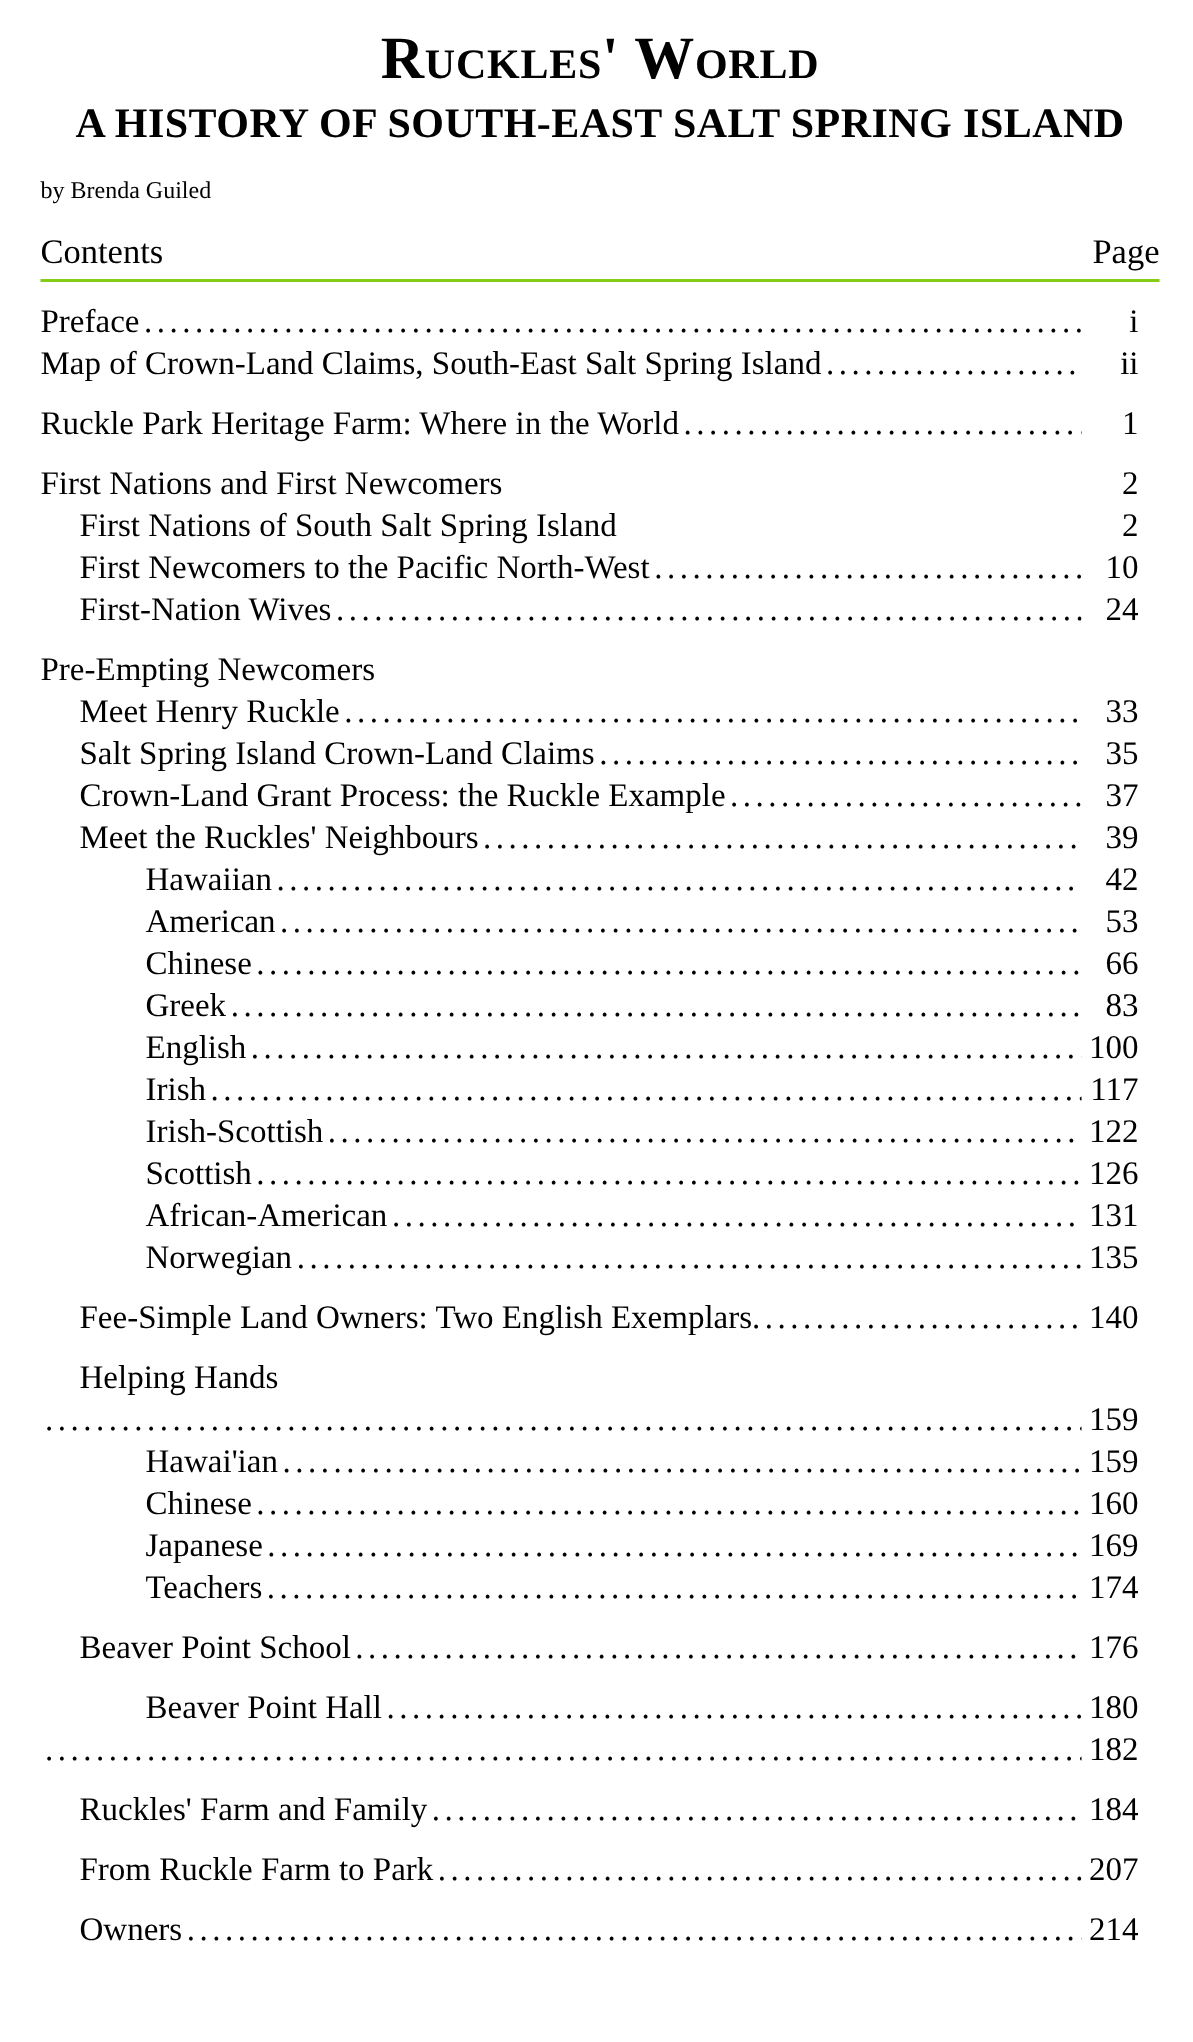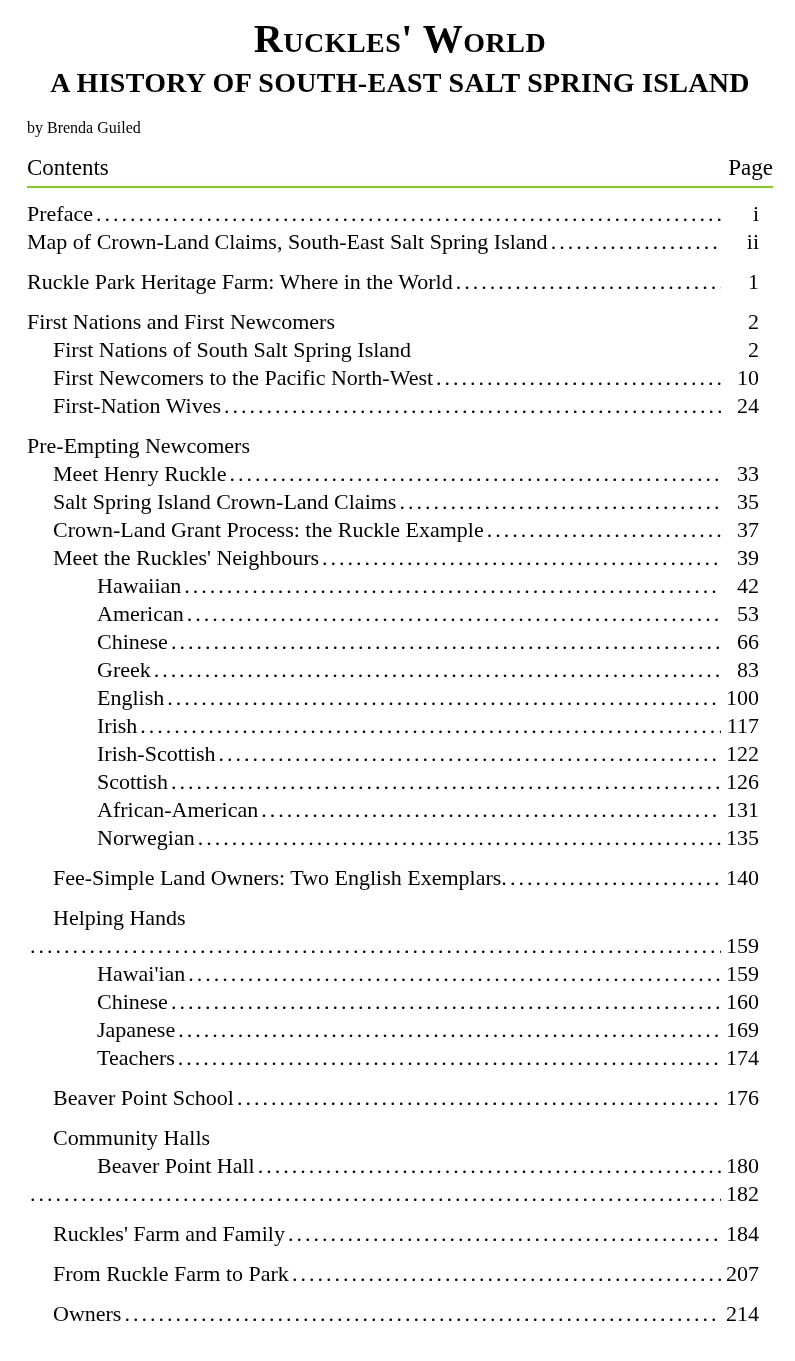--- a/index.html
+++ b/index.html
@@ -257,25 +257,20 @@
         </div>
       </div>
       <div class="toc-block">
         <div class="toc-row lvl-1">
           <span class="entry-title">Beaver Point School</span>
           <span class="dot-leader">............................................................................................................................................................................................................................</span>
           <span class="page-number">176</span>
         </div>
       </div>
       <div class="toc-block">
-        <div class="toc-row lvl-1">
-          <span class="entry-title">Community Halls</span>
-          <span class="dot-leader"></span>
-          <span class="page-number"></span>
-        </div>
         <div class="toc-row lvl-2">
           <span class="entry-title">Beaver Point Hall</span>
           <span class="dot-leader">............................................................................................................................................................................................................................</span>
           <span class="page-number">180</span>
         </div>
         <div class="toc-row lvl-2">
           <span class="dot-leader">............................................................................................................................................................................................................................</span>
           <span class="page-number">182</span>
         </div>
       </div>

